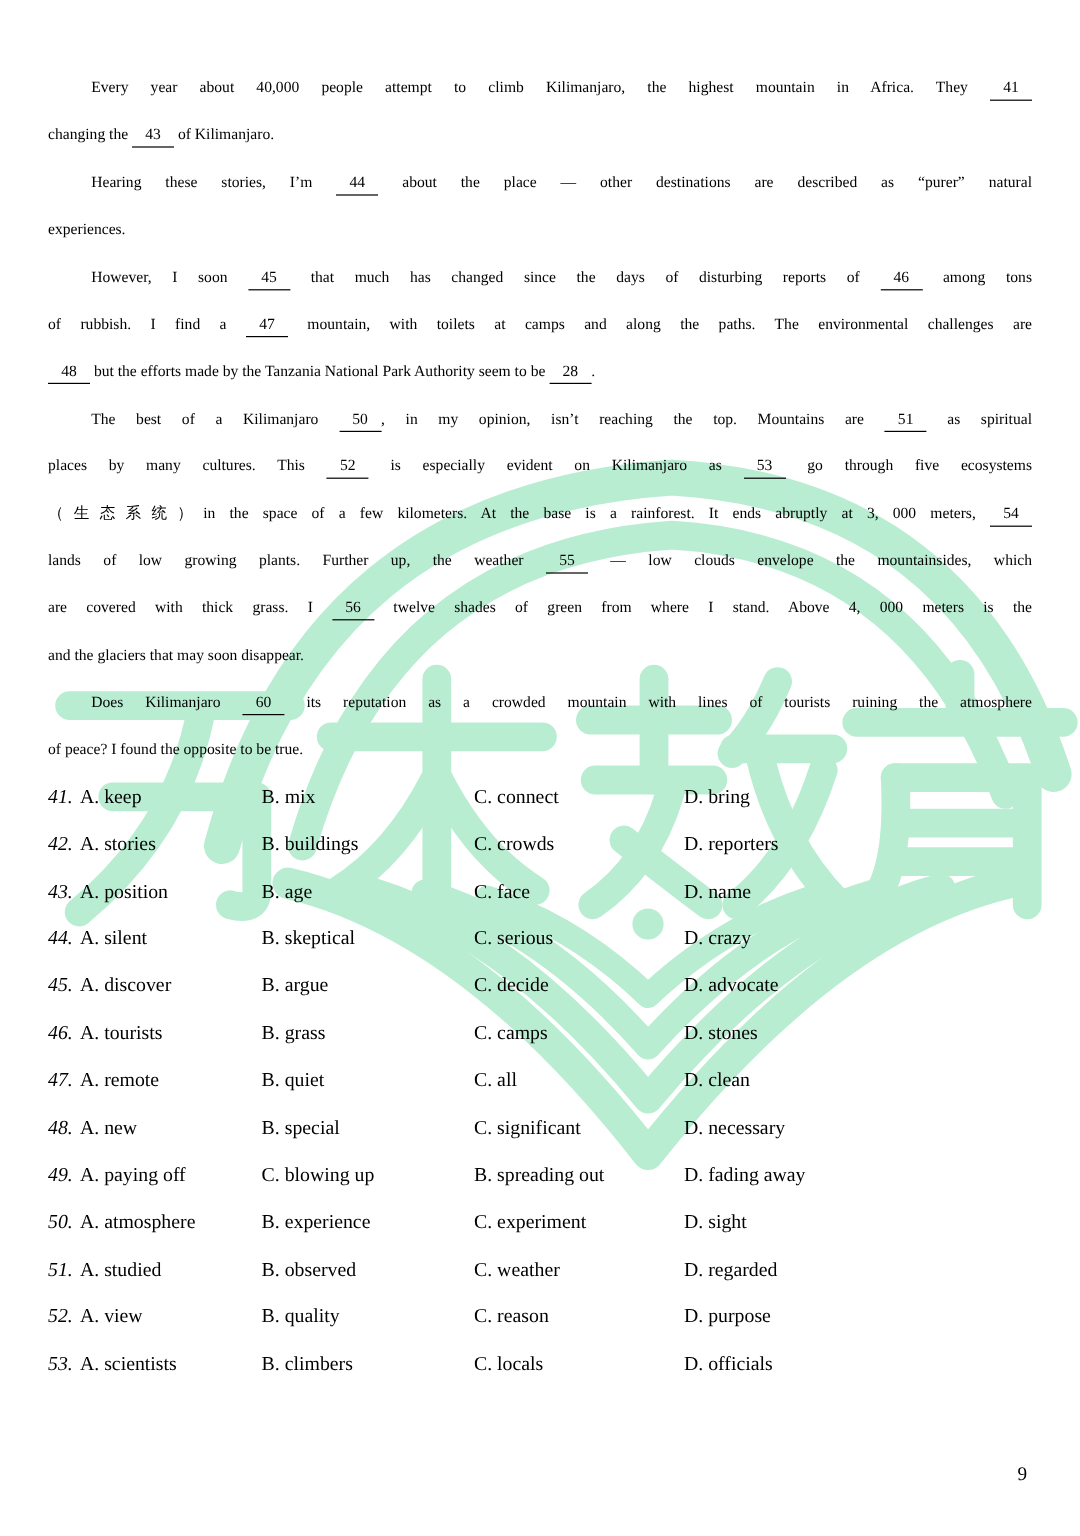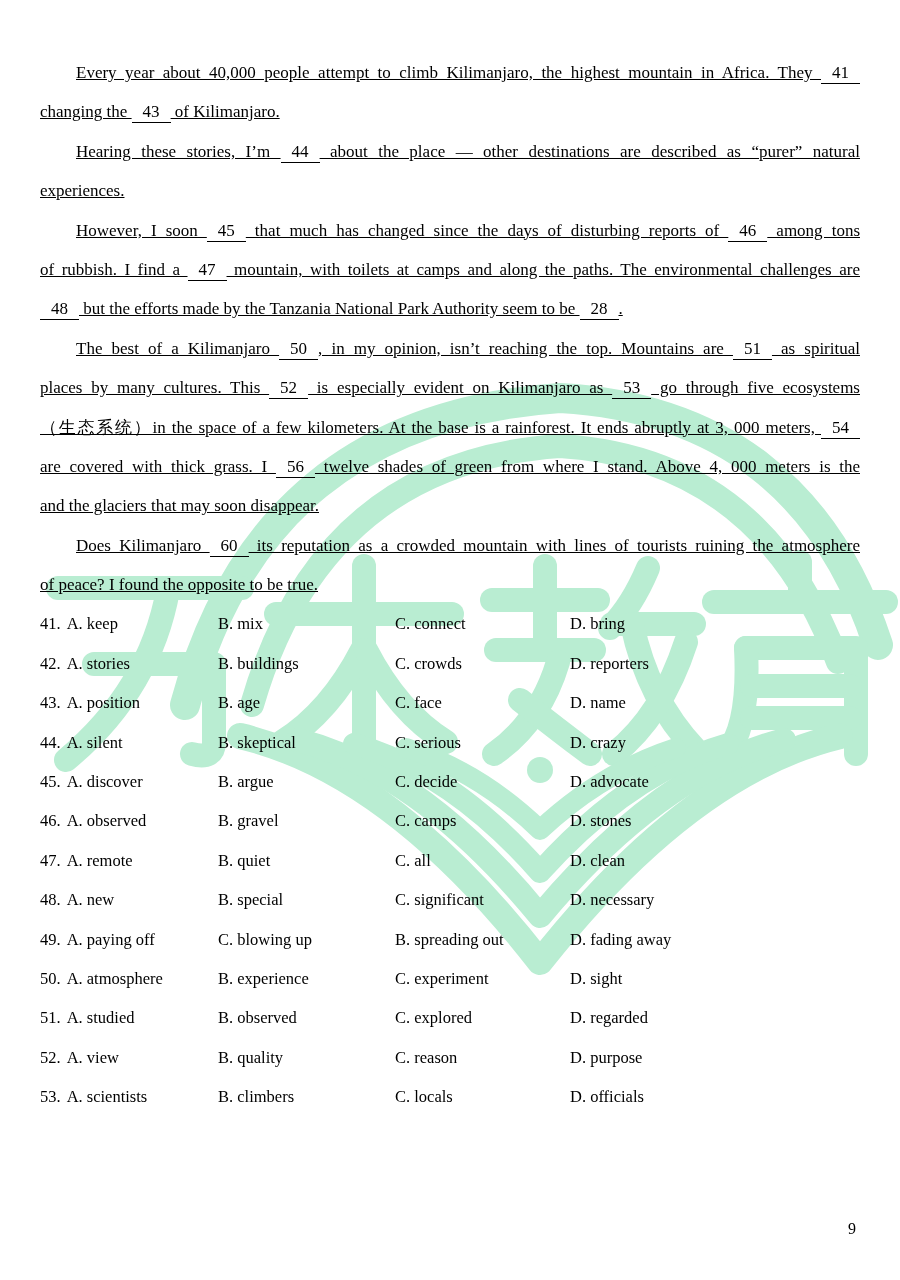--- a/index.html
+++ b/index.html
@@ -12,40 +12,40 @@
     overflow:hidden;
   }
   .watermark {
     position:absolute; left:0; top:0; width:900px; height:1280px;
     z-index:0; pointer-events:none;
   }
   .content {
     position:absolute; left:40px; top:53px; width:820px; z-index:1;
   }
   .pline {
-    height:39.4px; line-height:39.4px; font-size:17px;
+    height:39.4px; line-height:39.4px; font-size:13px;
     text-align:justify; text-align-last:justify;
-    overflow:hidden; white-space:normal;text-decoration:underline;
+    overflow:hidden; white-space:normal;
   }
   .pline.first { text-indent:36px; }
   .pline.last  { text-align:center; text-align-last:left; }
   .blank {
     display:inline-block;
     border-bottom:1.4px solid #000;
     padding:0 11px;
     text-indent:0;
     line-height:20px;
   }
   .options { margin-top:0; }
   .orow {
     display:grid;
     grid-template-columns:178px 177px 175px 1fr;
     height:39.4px; line-height:39.4px; font-size:16.5px;
   }
-  .onum { margin-right:6px; }
+  .onum { margin-right:6px;font-style:italic; }
   .pagenum {
     position:absolute; top:1220px; right:44px;
     font-size:16px; z-index:1;
   }
 </style>
 </head>
 <body>
 
 <svg class="watermark" viewBox="0 0 900 1280" xmlns="http://www.w3.org/2000/svg">
   <g fill="none" stroke="#b9edd2" stroke-linecap="round" stroke-linejoin="round">
@@ -99,20 +99,21 @@
       <div class="pline first"><span>Every year about 40,000 people attempt to climb Kilimanjaro, the highest mountain in Africa. They </span><span class="blank">41</span></div>
       <div class="pline last"><span>changing the </span><span class="blank">43</span><span> of Kilimanjaro.</span></div>
       <div class="pline first"><span>Hearing these stories, I’m </span><span class="blank">44</span><span> about the place — other destinations are described as “purer” natural</span></div>
       <div class="pline last"><span>experiences.</span></div>
       <div class="pline first"><span>However, I soon </span><span class="blank">45</span><span> that much has changed since the days of disturbing reports of </span><span class="blank">46</span><span> among tons</span></div>
       <div class="pline"><span>of rubbish. I find a </span><span class="blank">47</span><span> mountain, with toilets at camps and along the paths. The environmental challenges are</span></div>
       <div class="pline last"><span class="blank">48</span><span> but the efforts made by the Tanzania National Park Authority seem to be </span><span class="blank">28</span><span>.</span></div>
       <div class="pline first"><span>The best of a Kilimanjaro </span><span class="blank">50</span><span>, in my opinion, isn’t reaching the top. Mountains are </span><span class="blank">51</span><span> as spiritual</span></div>
       <div class="pline"><span>places by many cultures. This </span><span class="blank">52</span><span> is especially evident on Kilimanjaro as </span><span class="blank">53</span><span> go through five ecosystems</span></div>
       <div class="pline"><span>（生态系统）in the space of a few kilometers. At the base is a rainforest. It ends abruptly at 3, 000 meters, </span><span class="blank">54</span></div>
+      <div class="pline"><span>lands of low growing plants. Further up, the weather </span><span class="blank">55</span><span> — low clouds envelope the mountainsides, which</span></div>
       <div class="pline"><span>are covered with thick grass. I </span><span class="blank">56</span><span> twelve shades of green from where I stand. Above 4, 000 meters is the</span></div>
       <div class="pline last"><span>and the glaciers that may soon disappear.</span></div>
       <div class="pline first"><span>Does Kilimanjaro </span><span class="blank">60</span><span> its reputation as a crowded mountain with lines of tourists ruining the atmosphere</span></div>
       <div class="pline last"><span>of peace? I found the opposite to be true.</span></div>
     </div>
   <div id="options" class="options">
       <div class="orow">
         <div><span class="onum">41.</span><span>A. keep</span></div>
         <div><span>B. mix</span></div>
         <div><span>C. connect</span></div>
@@ -136,22 +137,22 @@
         <div><span>C. serious</span></div>
         <div><span>D. crazy</span></div>
       </div>
       <div class="orow">
         <div><span class="onum">45.</span><span>A. discover</span></div>
         <div><span>B. argue</span></div>
         <div><span>C. decide</span></div>
         <div><span>D. advocate</span></div>
       </div>
       <div class="orow">
-        <div><span class="onum">46.</span><span>A. observed</span></div>
-        <div><span>B. gravel</span></div>
+        <div><span class="onum">46.</span><span>A. tourists</span></div>
+        <div><span>B. grass</span></div>
         <div><span>C. camps</span></div>
         <div><span>D. stones</span></div>
       </div>
       <div class="orow">
         <div><span class="onum">47.</span><span>A. remote</span></div>
         <div><span>B. quiet</span></div>
         <div><span>C. all</span></div>
         <div><span>D. clean</span></div>
       </div>
       <div class="orow">
@@ -168,21 +169,21 @@
       </div>
       <div class="orow">
         <div><span class="onum">50.</span><span>A. atmosphere</span></div>
         <div><span>B. experience</span></div>
         <div><span>C. experiment</span></div>
         <div><span>D. sight</span></div>
       </div>
       <div class="orow">
         <div><span class="onum">51.</span><span>A. studied</span></div>
         <div><span>B. observed</span></div>
-        <div><span>C. explored</span></div>
+        <div><span>C. weather</span></div>
         <div><span>D. regarded</span></div>
       </div>
       <div class="orow">
         <div><span class="onum">52.</span><span>A. view</span></div>
         <div><span>B. quality</span></div>
         <div><span>C. reason</span></div>
         <div><span>D. purpose</span></div>
       </div>
       <div class="orow">
         <div><span class="onum">53.</span><span>A. scientists</span></div>

